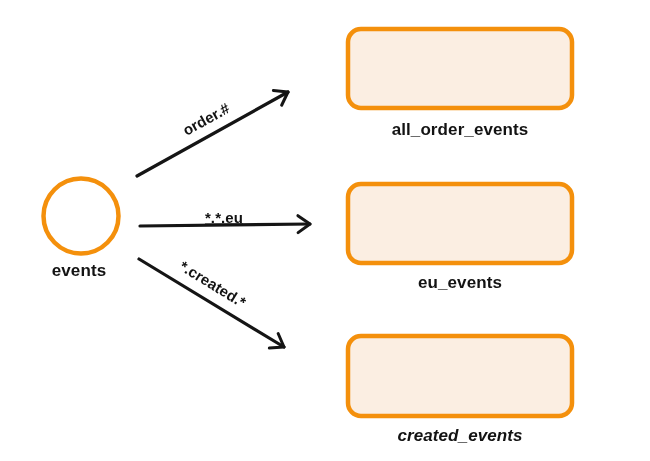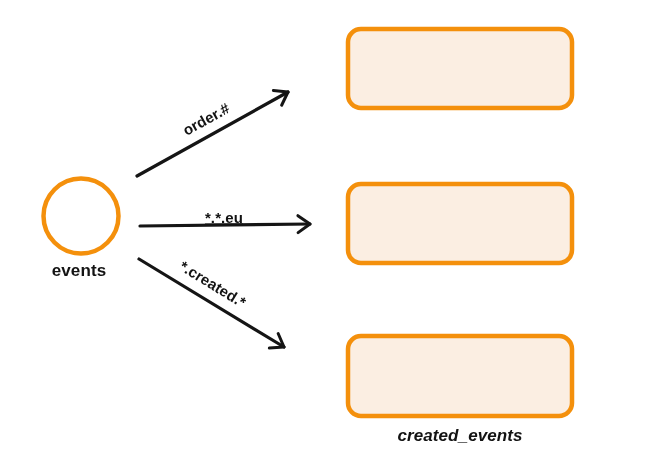--- a/index.html
+++ b/index.html
@@ -56,15 +56,17 @@
     <line x1="140" y1="226" x2="310" y2="224" stroke="#151515" stroke-width="3.2" stroke-linecap="round" marker-end="url(#open-arrowhead)"></line>
     <line x1="139" y1="259" x2="284" y2="347" stroke="#151515" stroke-width="3.2" stroke-linecap="round" marker-end="url(#open-arrowhead)"></line>
   </svg>
 
   <div class="label node-label exchange-label">events</div>
 
   <div class="label routing-key routing-key-1">order.#</div>
   <div class="label routing-key routing-key-2">*.*.eu</div>
   <div class="label routing-key routing-key-3">*.created.*</div>
 
+  <div class="label node-label queue-label-1">all_order_events</div>
+  <div class="label node-label queue-label-2">eu_events</div>
   <div class="label node-label queue-label-3">created_events</div>
 
 </div>
 
 </body></html>

